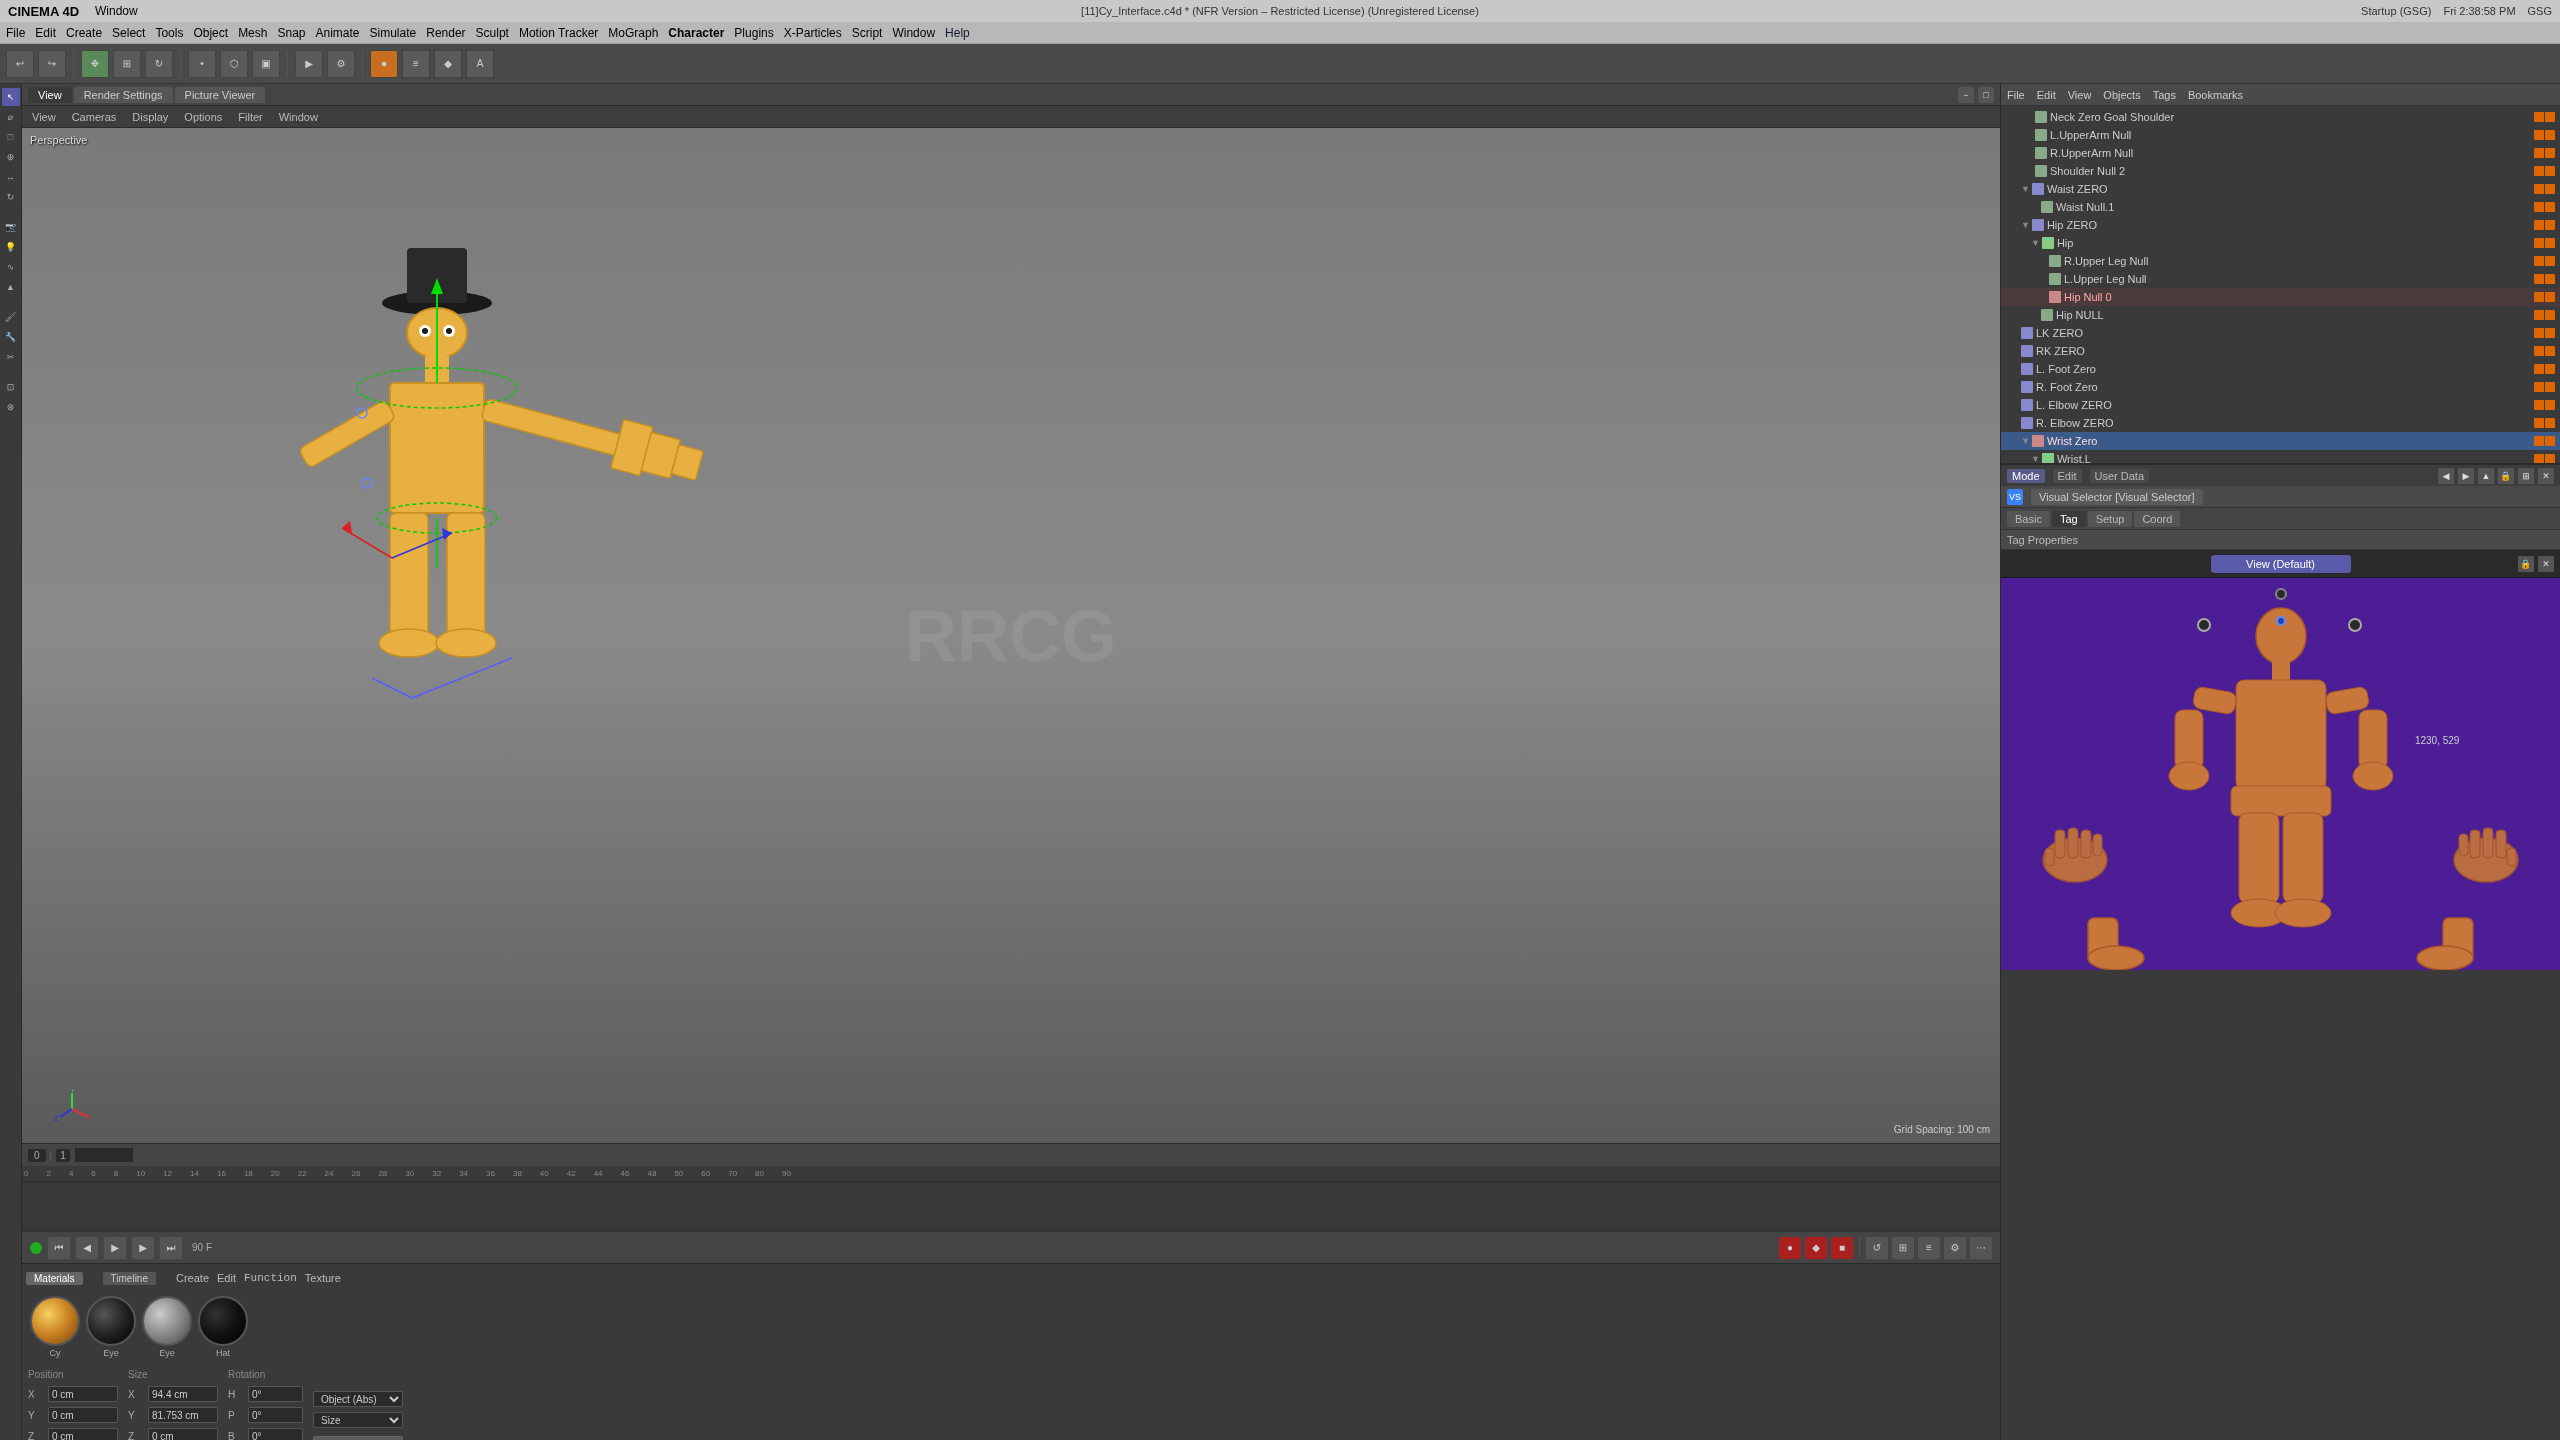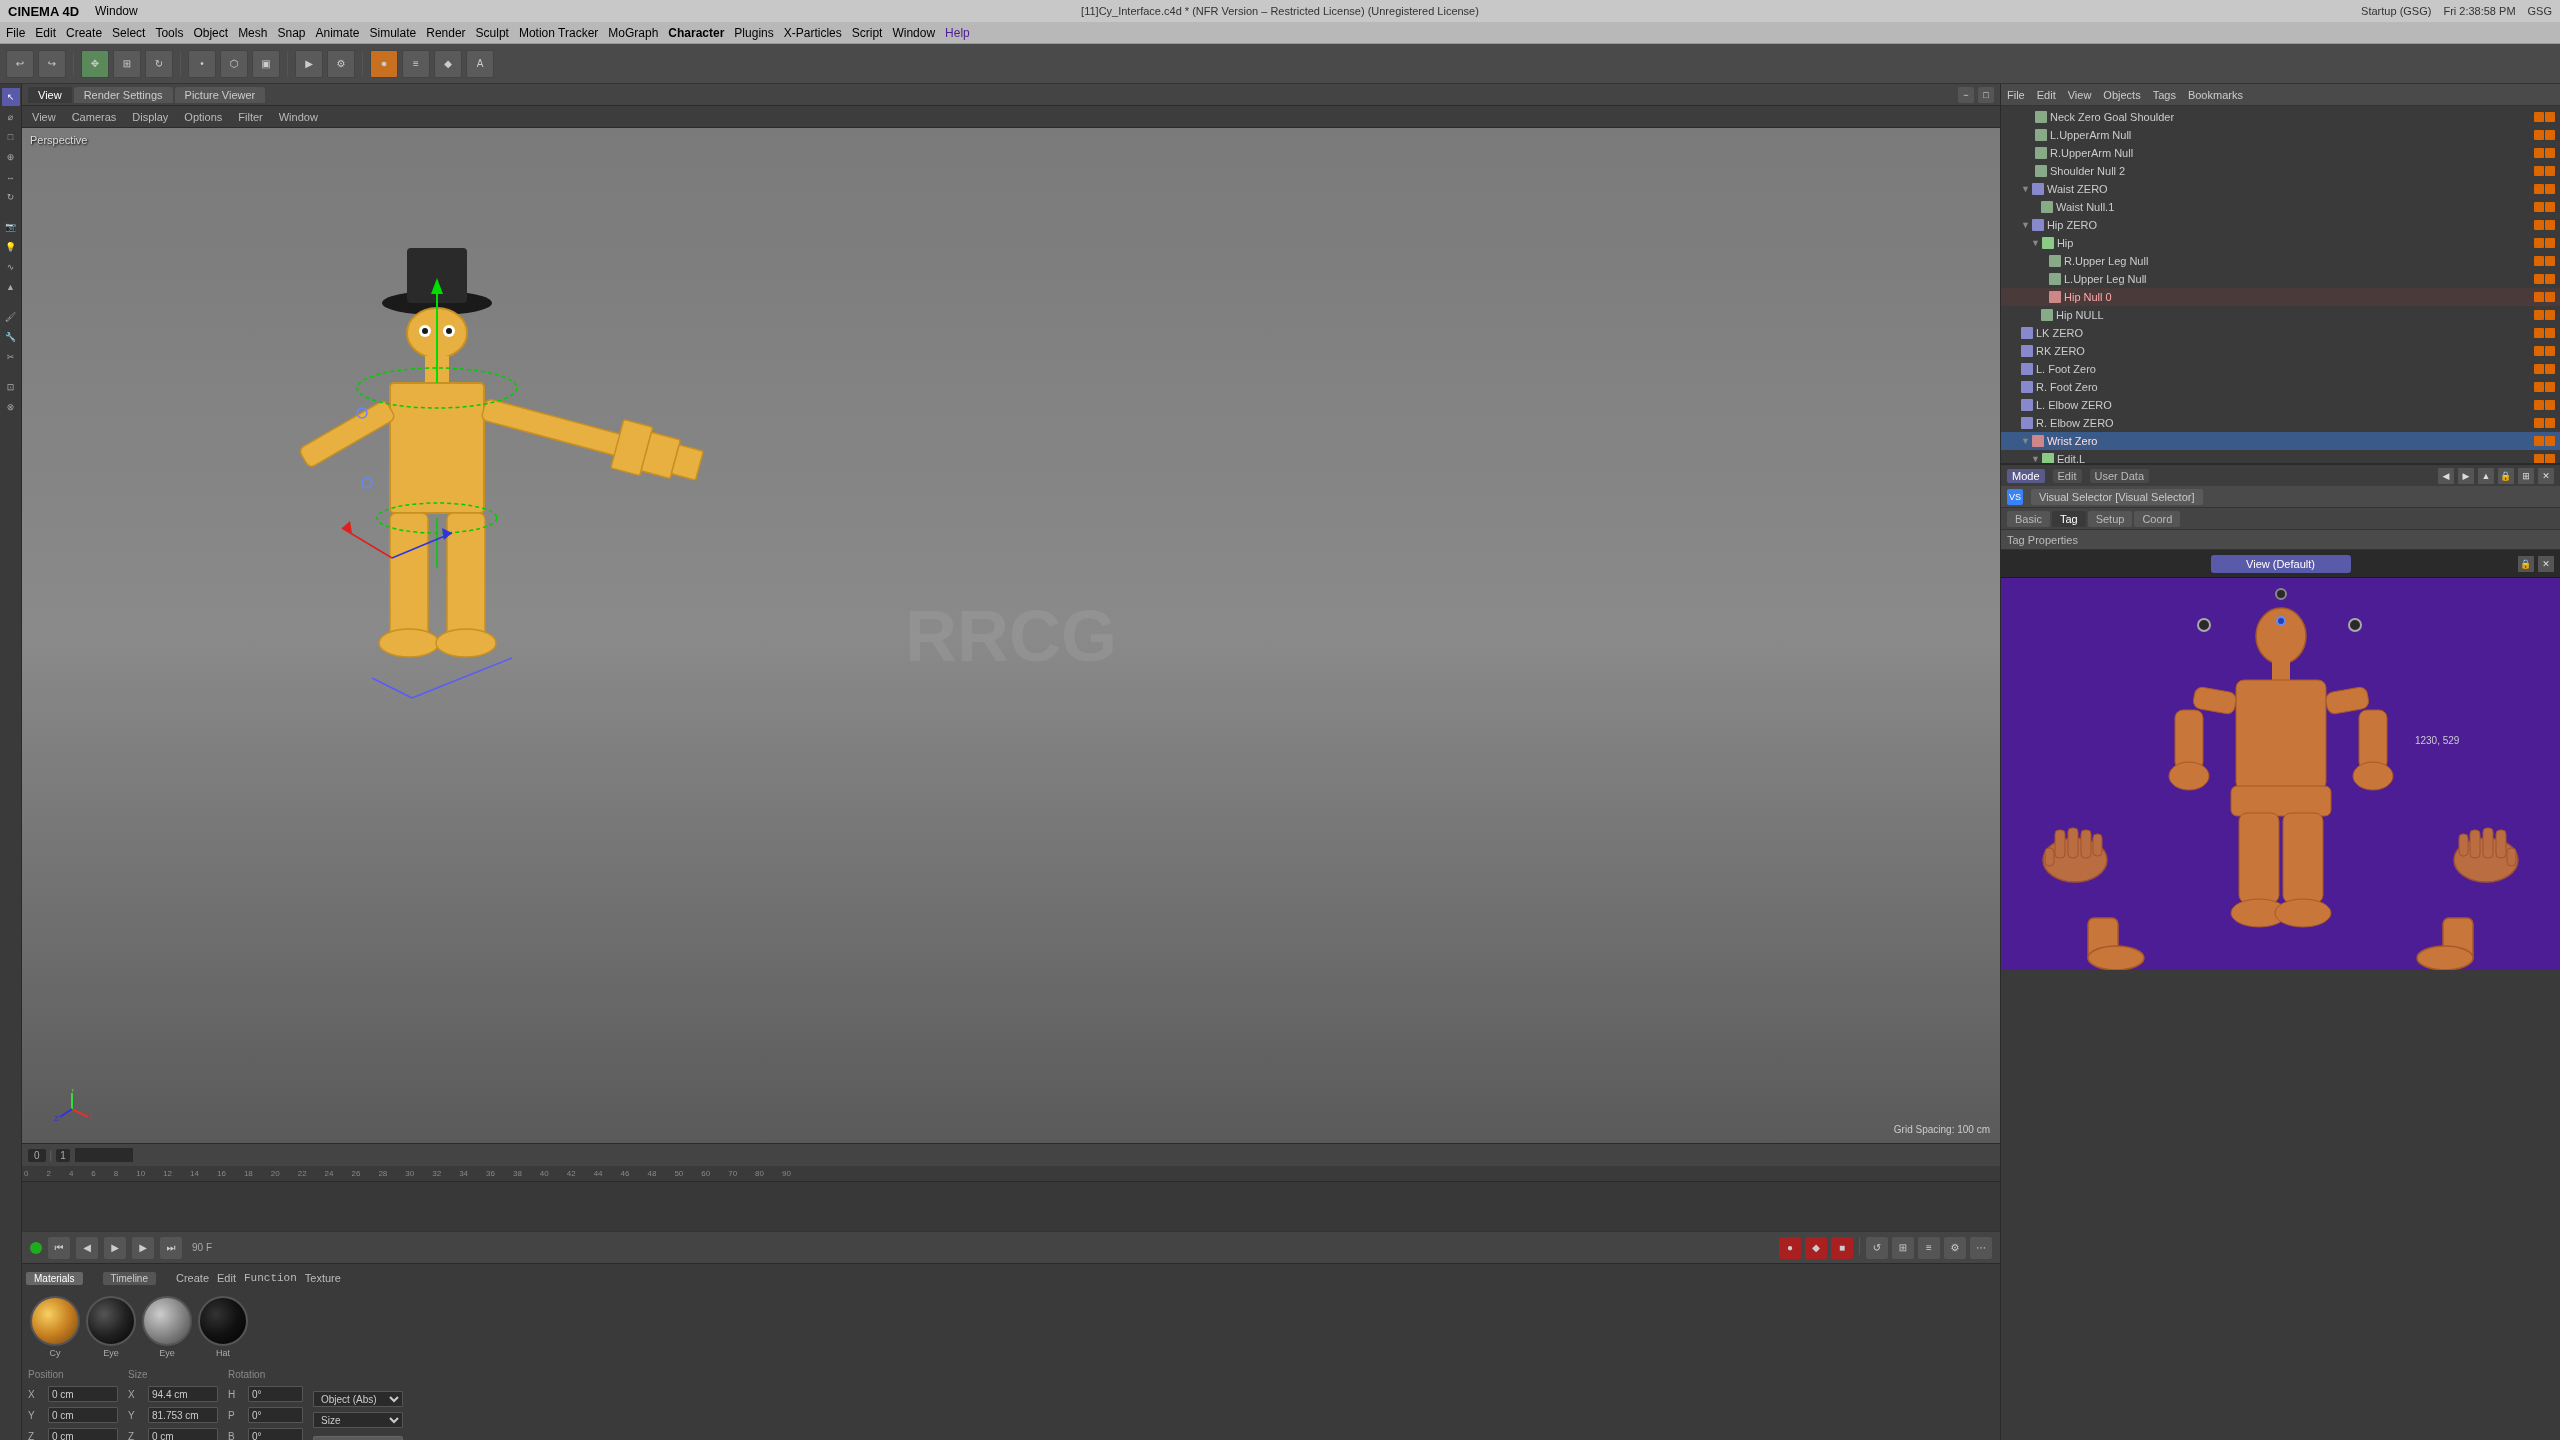--- a/index.html
+++ b/index.html
@@ -573,21 +573,21 @@
   <span style="font-size:12px;color:#000;cursor:pointer;">Simulate</span>
   <span style="font-size:12px;color:#000;cursor:pointer;">Render</span>
   <span style="font-size:12px;color:#000;cursor:pointer;">Sculpt</span>
   <span style="font-size:12px;color:#000;cursor:pointer;">Motion Tracker</span>
   <span style="font-size:12px;color:#000;cursor:pointer;">MoGraph</span>
   <span style="font-size:12px;color:#000;cursor:pointer;font-weight:bold;">Character</span>
   <span style="font-size:12px;color:#000;cursor:pointer;">Plugins</span>
   <span style="font-size:12px;color:#000;cursor:pointer;">X-Particles</span>
   <span style="font-size:12px;color:#000;cursor:pointer;">Script</span>
   <span style="font-size:12px;color:#000;cursor:pointer;">Window</span>
-  <span style="font-size:12px;color:#4c1d95;cursor:pointer;">Help</span>
+  <span style="font-size:12px;color:#0f172a;cursor:pointer;">Help</span>
 </div>
 
 <div id="toolbar">
 
   <div class="toolbar-btn" title="Undo">↩</div>
   <div class="toolbar-btn" title="Redo">↪</div>
   <div class="toolbar-separator"></div>
   <div class="toolbar-btn active" title="Move">✥</div>
   <div class="toolbar-btn" title="Scale">⊞</div>
   <div class="toolbar-btn" title="Rotate">↻</div>
@@ -1041,21 +1041,21 @@
           <span class="obj-arrow">▼</span>
           <span class="obj-icon" style="background:#cc8888;width:12px;height:12px;border-radius:1px;"></span>
           <span class="obj-name" style="color:#ffdddd;">Wrist Zero</span>
           <span class="sq-orange"></span>
           <span class="sq-orange"></span>
         </div>
         <div class="obj-row">
           <span class="obj-indent" style="width:26px;"></span>
           <span class="obj-arrow">▼</span>
           <span class="obj-icon" style="background:#88cc88;width:12px;height:12px;border-radius:1px;"></span>
-          <span class="obj-name">Edit.L</span>
+          <span class="obj-name">Wrist.L</span>
           <span class="sq-orange"></span>
           <span class="sq-orange"></span>
         </div>
 
       </div>
     </div>
 
     <div id="mode-bar">
       <div class="mode-btn active">Mode</div>
       <div class="mode-btn">Edit</div>

